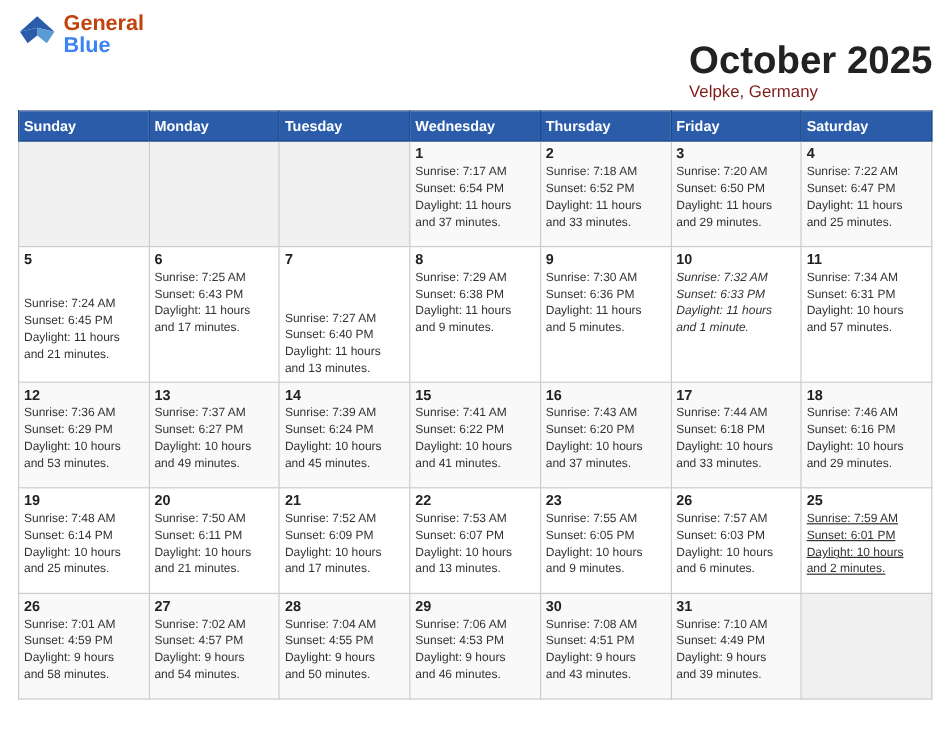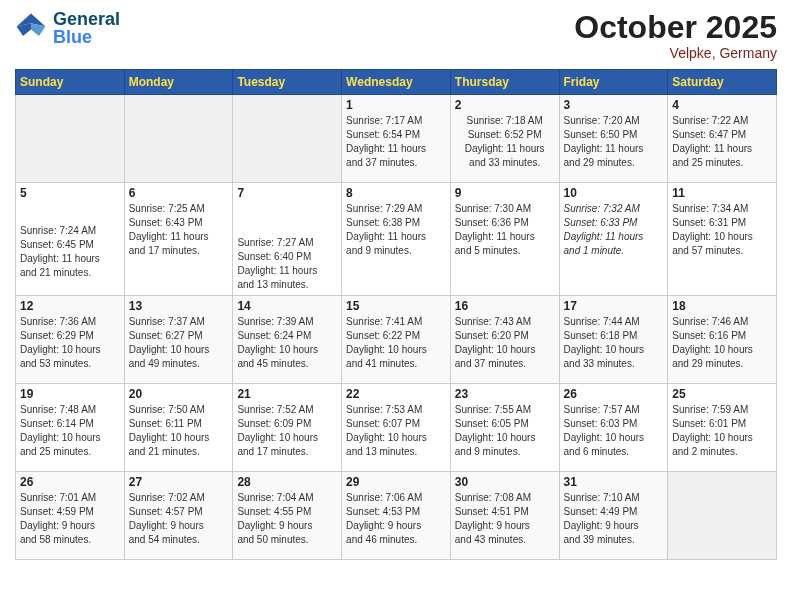--- a/index.html
+++ b/index.html
@@ -25,47 +25,47 @@
       align-items: center;
       gap: 6px;
     }
     .logo-text {
       font-size: 18px;
       font-weight: bold;
       color: #2a5caa;
       line-height: 1;
     }
     .logo-text span {
-      color: #0c4a6e;
+      color: #c2410c;
     }
     .logo-icon {
       width: 32px;
       height: 32px;
     }
     .title-block {
-      text-align: right;
+      margin-top: 23px;
     }
     .month-title {
       font-size: 32px;
       font-weight: bold;
       color: #222;
       line-height: 1.1;
     }
     .location {
       font-size: 14px;
       color: #7f1d1d;
     }
     table {
       width: 100%;
       border-collapse: collapse;
       table-layout: fixed;
     }
     thead th {
       background: #2a5caa;
-      color: #fde047;
+      color: #ffffff;
       font-size: 12px;
       font-weight: bold;
       padding: 5px 4px;
       text-align: left;
       border: 1px solid #1e4a8a;
     }
     tbody td {
       border: 1px solid #ccc;
       vertical-align: top;
       padding: 3px 4px;
@@ -135,21 +135,21 @@
           <td class="empty-cell"></td>
           <td>
             <div class="day-num">1</div>
             <div class="day-info" style="white-space: pre-line;">Sunrise: 7:17 AM
 Sunset: 6:54 PM
 Daylight: 11 hours
 and 37 minutes.</div>
           </td>
           <td>
             <div class="day-num">2</div>
-            <div class="day-info" style="white-space: pre-line; text-align: center;">Sunrise: 7:18 AM
+            <div class="day-info" style="white-space: pre-line;">Sunrise: 7:18 AM
 Sunset: 6:52 PM
 Daylight: 11 hours
 and 33 minutes.</div>
           </td>
           <td>
             <div class="day-num">3</div>
             <div class="day-info" style="white-space: pre-line;">Sunrise: 7:20 AM
 Sunset: 6:50 PM
 Daylight: 11 hours
 and 29 minutes.</div>
@@ -302,21 +302,21 @@
           </td>
           <td>
             <div class="day-num">26</div>
             <div class="day-info" style="white-space: pre-line;">Sunrise: 7:57 AM
 Sunset: 6:03 PM
 Daylight: 10 hours
 and 6 minutes.</div>
           </td>
           <td>
             <div class="day-num">25</div>
-            <div class="day-info" style="white-space: pre-line;">Sunrise: 7:59 AM
+            <div class="day-info" style="white-space: pre-line; text-decoration: underline;">Sunrise: 7:59 AM
 Sunset: 6:01 PM
 Daylight: 10 hours
 and 2 minutes.</div>
           </td>
         </tr>
         <tr>
           <td>
             <div class="day-num">26</div>
             <div class="day-info" style="white-space: pre-line;">Sunrise: 7:01 AM
 Sunset: 4:59 PM

